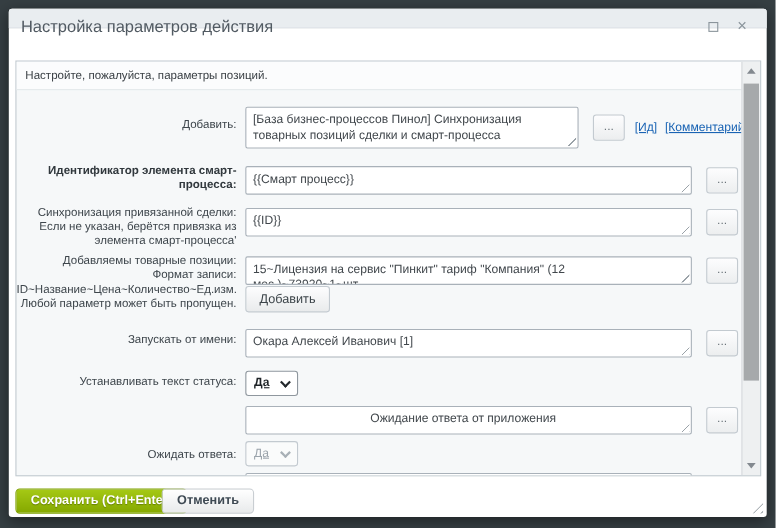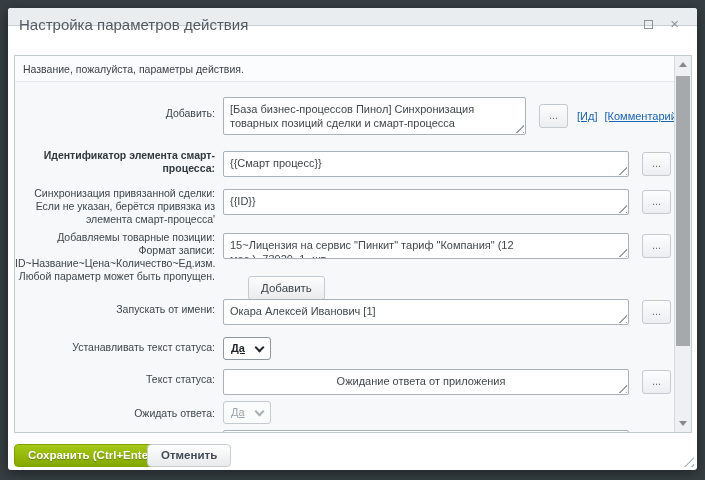--- a/index.html
+++ b/index.html
@@ -80,42 +80,42 @@
           clip-path:polygon(100% 0, 100% 100%, 0 100%); }
 
   
   .l1 { top:51px; }  .t1 { left:208px; top:41px;  width:303px; height:38px; }
   .b1 { left:524px; top:48px; } .lk1 { left:562px; top:54px; }
   .l2 { top:93px; }  .t2 { left:208px; top:95px;  width:406px; height:26px; }
   .b2 { left:627px; top:96px; }
   .l3 { top:131px; } .t3 { left:208px; top:133px; width:406px; height:26px; }
   .b3 { left:627px; top:134px; }
   .l4 { top:175px; } .t4 { left:208px; top:177px; width:406px; height:26px; }
-  .b4 { left:627px; top:178px; } .add { left:208px; top:220px;margin-left:25px; }
+  .b4 { left:627px; top:178px; } .add { left:208px; top:204px; }
   .l5 { top:247px; } .t5 { left:208px; top:243px; width:406px; height:26px; }
   .b5 { left:627px; top:244px; }
   .l6 { top:285px; } .s6 { left:208px; top:281px; }
   .l7 { top:317px; } .t7 { left:208px; top:313px; width:406px; height:26px;text-align:center; }
   .b7 { left:627px; top:314px; }
   .l8 { top:351px; } .s8 { left:208px; top:345px; }
 </style>
 </head>
 <body>
 
 <div class="dialog">
 
   <div class="dlg-header">
     <div class="dlg-title">Настройка параметров действия</div>
     <div class="win-btn-max"></div>
     <div class="win-btn-close">×</div>
   </div>
 
   <div class="panel">
     <div class="subtitle-bar">
-      <div class="subtitle">Название, пожалуйста, параметры действия.</div>
+      <div class="subtitle">Настройте, пожалуйста, параметры позиций.</div>
     </div>
 
     <div class="lbl l1">Добавить:</div>
     <textarea class="fld t1" spellcheck="false" style="">[База бизнес-процессов Пинол] Синхронизация товарных позиций сделки и смарт-процесса</textarea>
     <div class="grip" style="left:500px; top:68px;"></div>
     <div class="dots-btn b1">...</div>
     <div class="links lk1">
       <a>[Ид]</a>
       <a>[Комментарий]</a>
     </div>
@@ -146,21 +146,20 @@
     <textarea class="fld t5" spellcheck="false" style="">Окара Алексей Иванович [1]</textarea>
     <div class="grip" style="left:603px; top:258px;"></div>
     <div class="dots-btn b5">...</div>
 
     <div class="lbl l6">Устанавливать текст статуса:</div>
     <div class="sel s6">
       <span class="val">Да</span>
       <span class="chev"></span>
     </div>
 
-    <div class="lbl l7">Текст статуса:</div>
     <textarea class="fld t7" spellcheck="false" style="">Ожидание ответа от приложения</textarea>
     <div class="grip" style="left:603px; top:328px;"></div>
     <div class="dots-btn b7">...</div>
 
     <div class="lbl l8">Ожидать ответа:</div>
     <div class="sel disabled s8">
       <span class="val">Да</span>
       <span class="chev"></span>
     </div>
 

